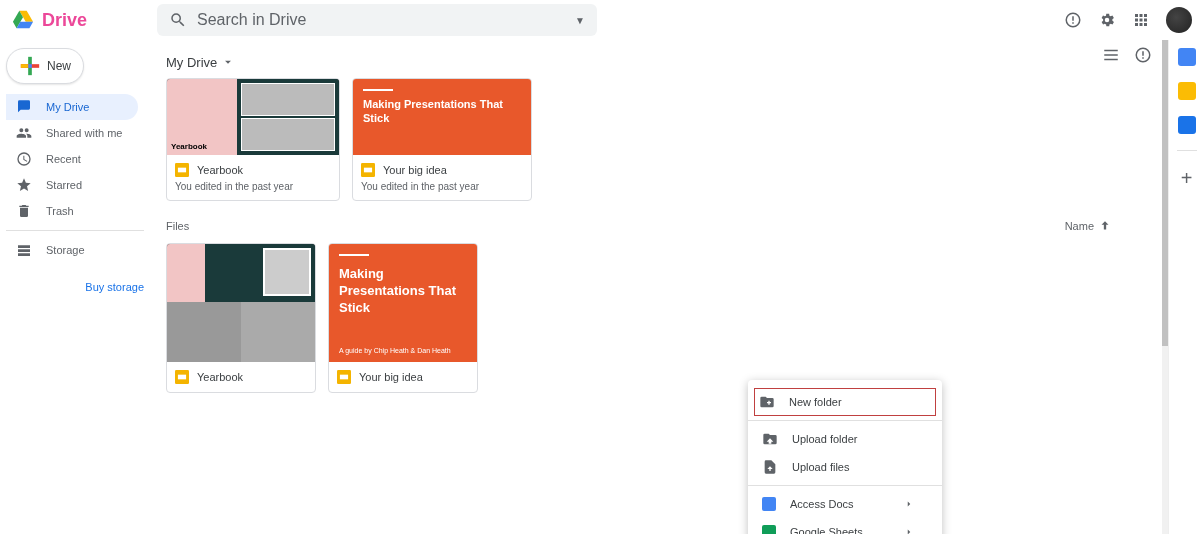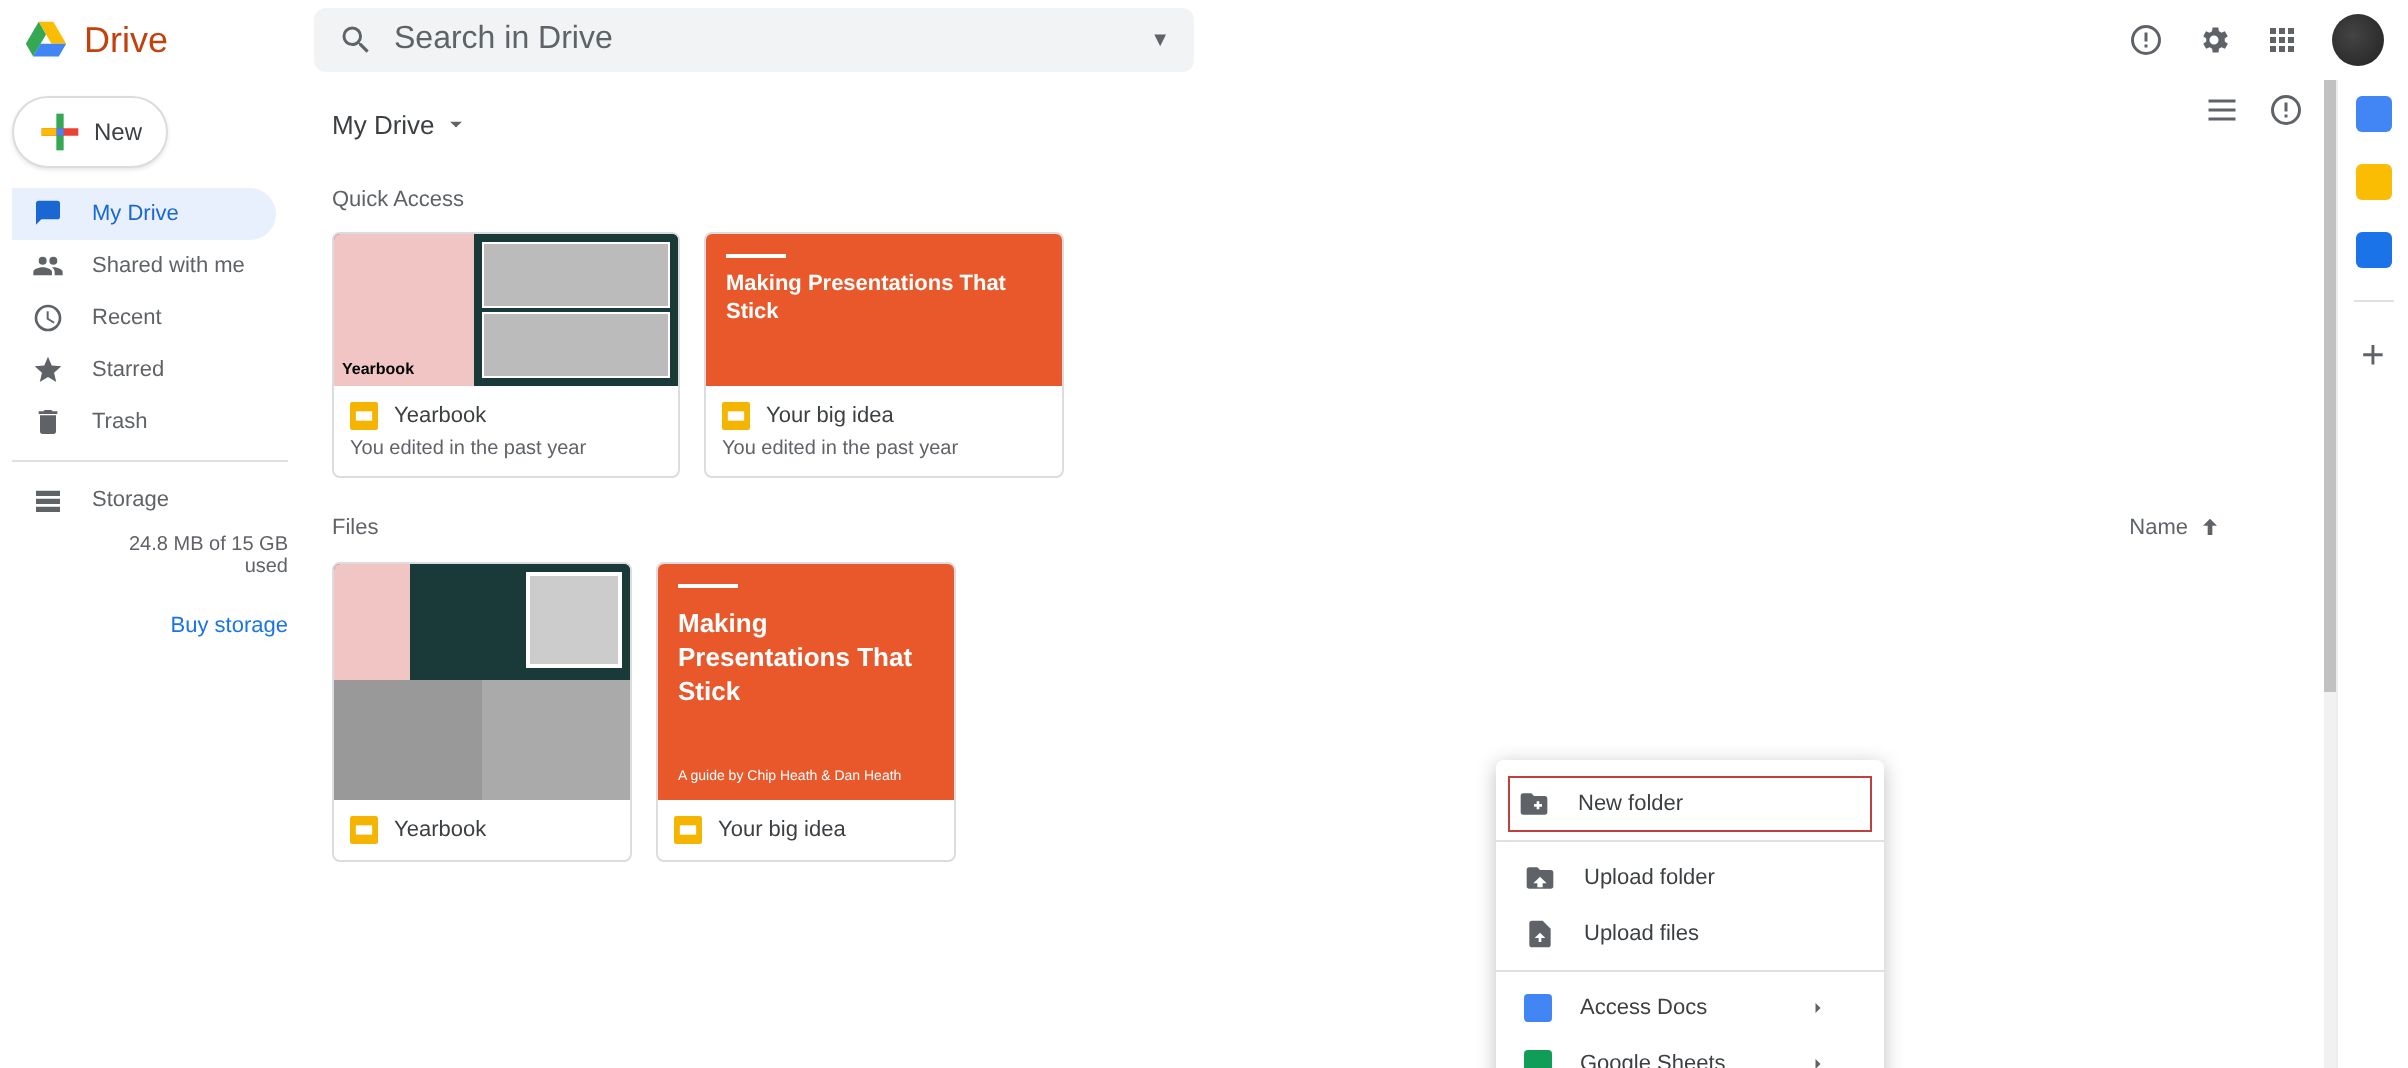--- a/index.html
+++ b/index.html
@@ -1,21 +1,21 @@
 <!DOCTYPE html>
 <html><head>
 <meta charset="utf-8">
 <style>
 * { box-sizing: border-box; margin: 0; padding: 0; font-family: Arial, sans-serif; }
 body { width: 1204px; height: 534px; overflow: hidden; background: #fff; position: relative; }
 
 .topbar { height: 40px; display: flex; align-items: center; padding: 0 12px; }
 .logo-area { display: flex; align-items: center; width: 145px; }
 .drive-logo { width: 22px; height: 22px; margin-right: 8px; }
-.app-name { font-size: 18px; color: #c2410c; }
+.app-name { font-size: 18px; color: #ec4899; font-weight: bold; }
 .search-box { flex: 0 0 440px; height: 32px; background: #f1f3f4; border-radius: 6px; display: flex; align-items: center; padding: 0 12px; color: #5f6368; }
 .search-box svg { width: 18px; height: 18px; fill: #5f6368; margin-right: 10px; }
 .search-box .dropdown { margin-left: auto; font-size: 10px; }
 .top-right { margin-left: auto; display: flex; align-items: center; gap: 16px; }
 .top-right svg { width: 18px; height: 18px; fill: #5f6368; }
 .avatar { width: 26px; height: 26px; border-radius: 50%; background: radial-gradient(circle at 40% 40%, #444, #222); }
 
 .main-area { display: flex; height: calc(100% - 40px); }
 
 .sidebar { width: 150px; padding: 8px 6px; display: flex; flex-direction: column; text-align: right; }
@@ -166,41 +166,39 @@
         </svg>
       <span>Trash</span>
     </div>
     <div class="divider"></div>
     <div class="nav-item">
       <svg viewBox="0 0 24 24">
           <path d="M3 5h18v4H3zm0 6h18v4H3zm0 6h18v4H3z"></path>
         </svg>
       <span>Storage</span>
     </div>
-    <div class="storage-text">24.8 MB of 15 GB used</div>
     <div class="buy-link">Buy storage</div>
   </div>
 
   <div class="content">
     <div class="breadcrumb">
       <span>My Drive</span>
       <svg class="caret" viewBox="0 0 24 24">
           <path d="M7 10l5 5 5-5z"></path>
         </svg>
     </div>
     <div class="view-controls">
       <svg viewBox="0 0 24 24">
           <path d="M3 5h18v2H3zm0 6h18v2H3zm0 6h18v2H3z"></path>
         </svg>
       <svg viewBox="0 0 24 24">
           <path d="M12 2a10 10 0 100 20 10 10 0 000-20zm0 18a8 8 0 110-16 8 8 0 010 16zm-1-5h2v2h-2zm0-8h2v6h-2z"></path>
         </svg>
     </div>
 
-    <div class="section-label">Quick Access</div>
     <div class="cards-row">
       <div class="card">
         <div class="thumb yearbook">
           <div class="left">
               <span>Yearbook</span>
             </div>
           <div class="right">
               <div class="photo"></div>
               <div class="photo"></div>
             </div>

